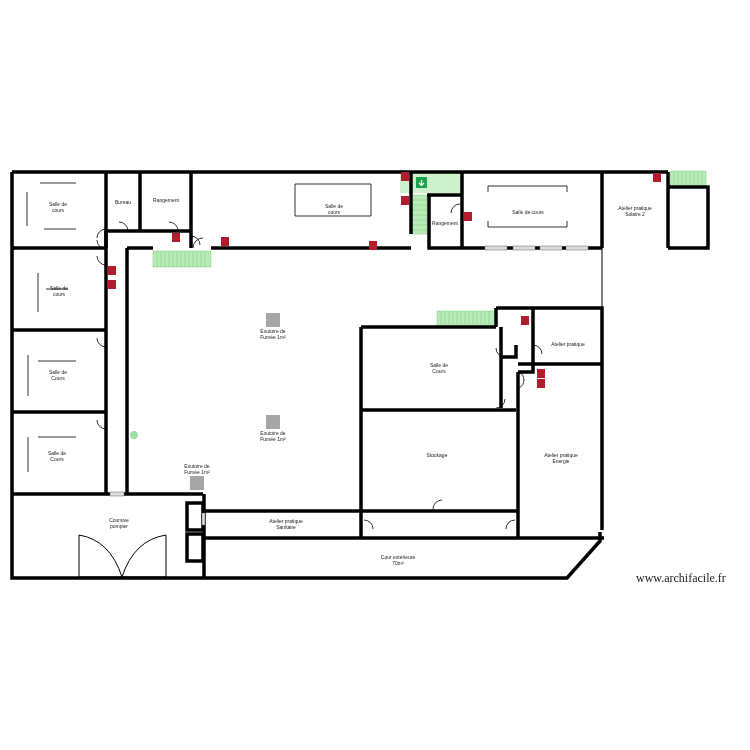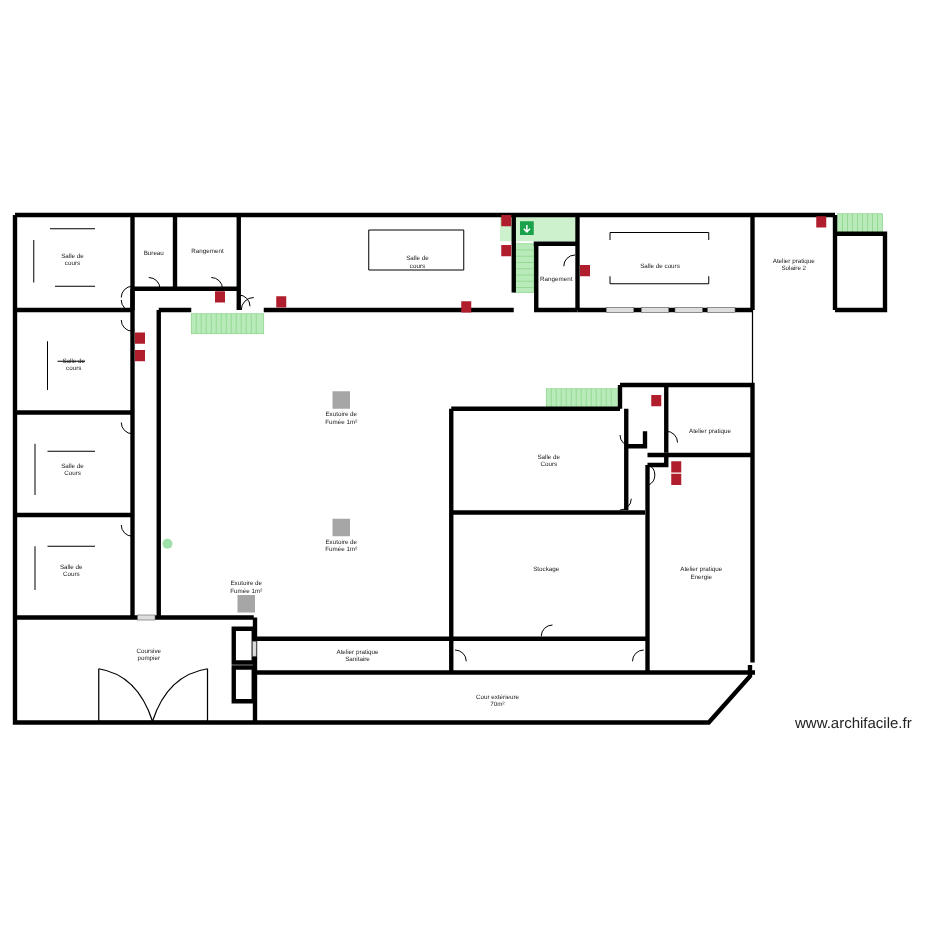--- a/index.html
+++ b/index.html
@@ -1,19 +1,19 @@
 <!DOCTYPE html>
 <html><head>
   <meta charset="utf-8">
   <style>
     html, body { margin: 0; padding: 0; background: #ffffff; }
     body { width: 750px; height: 750px; position: relative; overflow: hidden; font-family: "Liberation Sans", sans-serif; }
     #plan { position: absolute; left: 0; top: 0; }
     .lbl { font-family: "Liberation Sans", sans-serif; font-size: 5px; fill: #222; text-anchor: middle; }
-    .wm { position: absolute; left: 636px; top: 571px; font-family: Liberation Sans, sans-serif; font-size: 12px; color: #222; }
+    .wm { position: absolute; left: 636px; top: 571px; font-family: Liberation Serif, serif; font-size: 12px; color: #222; }
   </style>
 </head>
 <body>
 
 <svg id="plan" width="750" height="750" viewBox="0 0 750 750">
 
   <g>
     <rect x="153" y="251" width="58" height="16" fill="#b9eab9" stroke="#7fcf7f" stroke-width="0.5"></rect>
     <rect x="437" y="311" width="59" height="16" fill="#b9eab9" stroke="#7fcf7f" stroke-width="0.5"></rect>
     <rect x="411" y="195" width="16" height="39" fill="#b9eab9" stroke="#7fcf7f" stroke-width="0.5"></rect>

